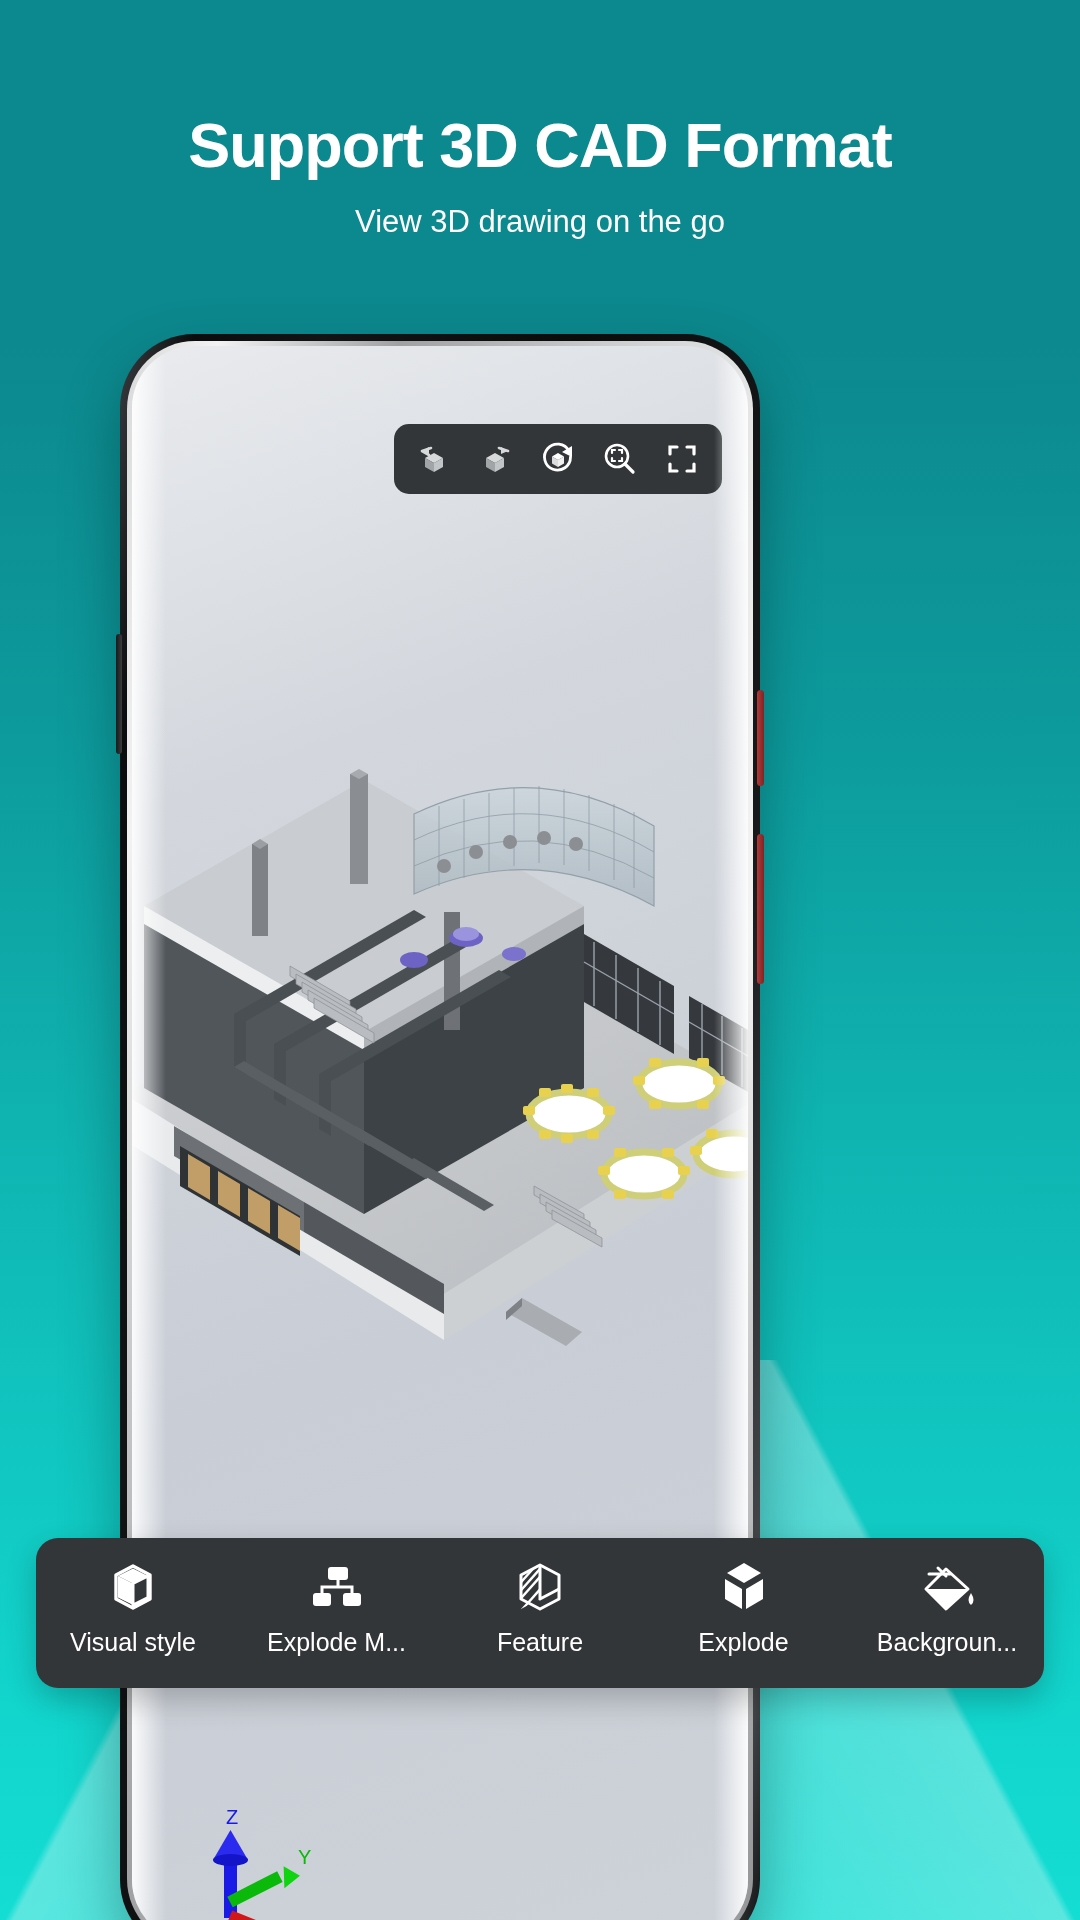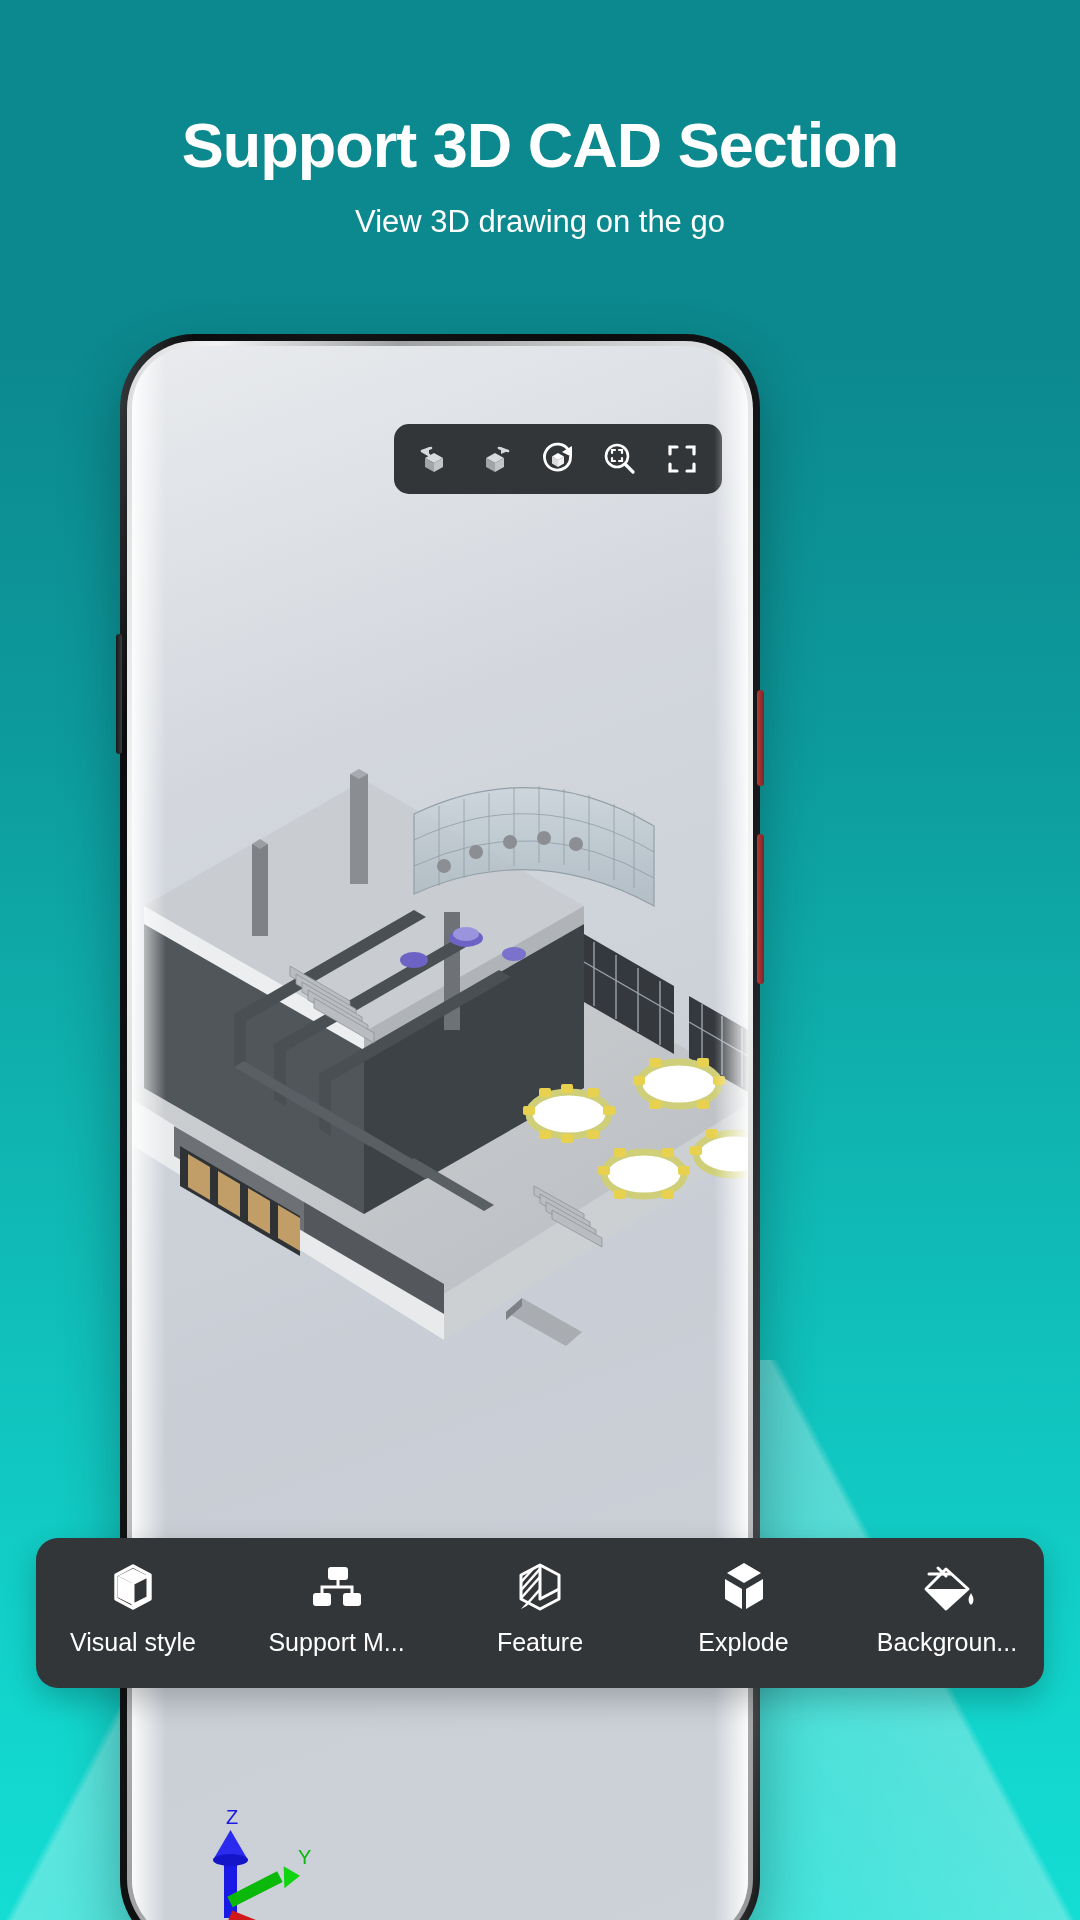--- a/index.html
+++ b/index.html
@@ -126,21 +126,21 @@
   }
 </style>
 </head>
 <body>
 
 <div id="backdrop"></div>
 <div id="beam-left"></div>
 <div id="beam-right"></div>
 
 <div id="headings">
-  <div id="title">Support 3D CAD Section</div>
+  <div id="title">Support 3D CAD Format</div>
   <div id="subtitle">View 3D drawing on the go</div>
 </div>
 
 <div id="phone">
   <div id="phone-inner-ring"></div>
 
   <div class="side-btn" id="btn-power"></div>
   <div class="side-btn" id="btn-volume"></div>
   <div id="btn-left-rail" class="side-btn"></div>
 
@@ -431,21 +431,21 @@
 
   <div class="bb-item">
     <div class="bb-ico">
       <svg width="66" height="66" viewBox="0 0 66 66">
         <rect x="24" y="12" width="20" height="13" rx="3" fill="#ffffff"></rect>
         <rect x="9" y="38" width="18" height="13" rx="3" fill="#ffffff"></rect>
         <rect x="39" y="38" width="18" height="13" rx="3" fill="#ffffff"></rect>
         <path d="M34 25 L34 32 M18 38 L18 32 L48 32 L48 38" stroke="#ffffff" stroke-width="3" fill="none"></path>
       </svg>
     </div>
-    <div class="bb-lbl">Support M...</div>
+    <div class="bb-lbl">Explode M...</div>
   </div>
 
   <div class="bb-item">
     <div class="bb-ico">
       <svg width="66" height="66" viewBox="0 0 66 66">
         <defs>
           <clipPath id="cutFace">
               <polygon points="14,20 33,10 33,44 14,54"></polygon>
             </clipPath>
         </defs>

